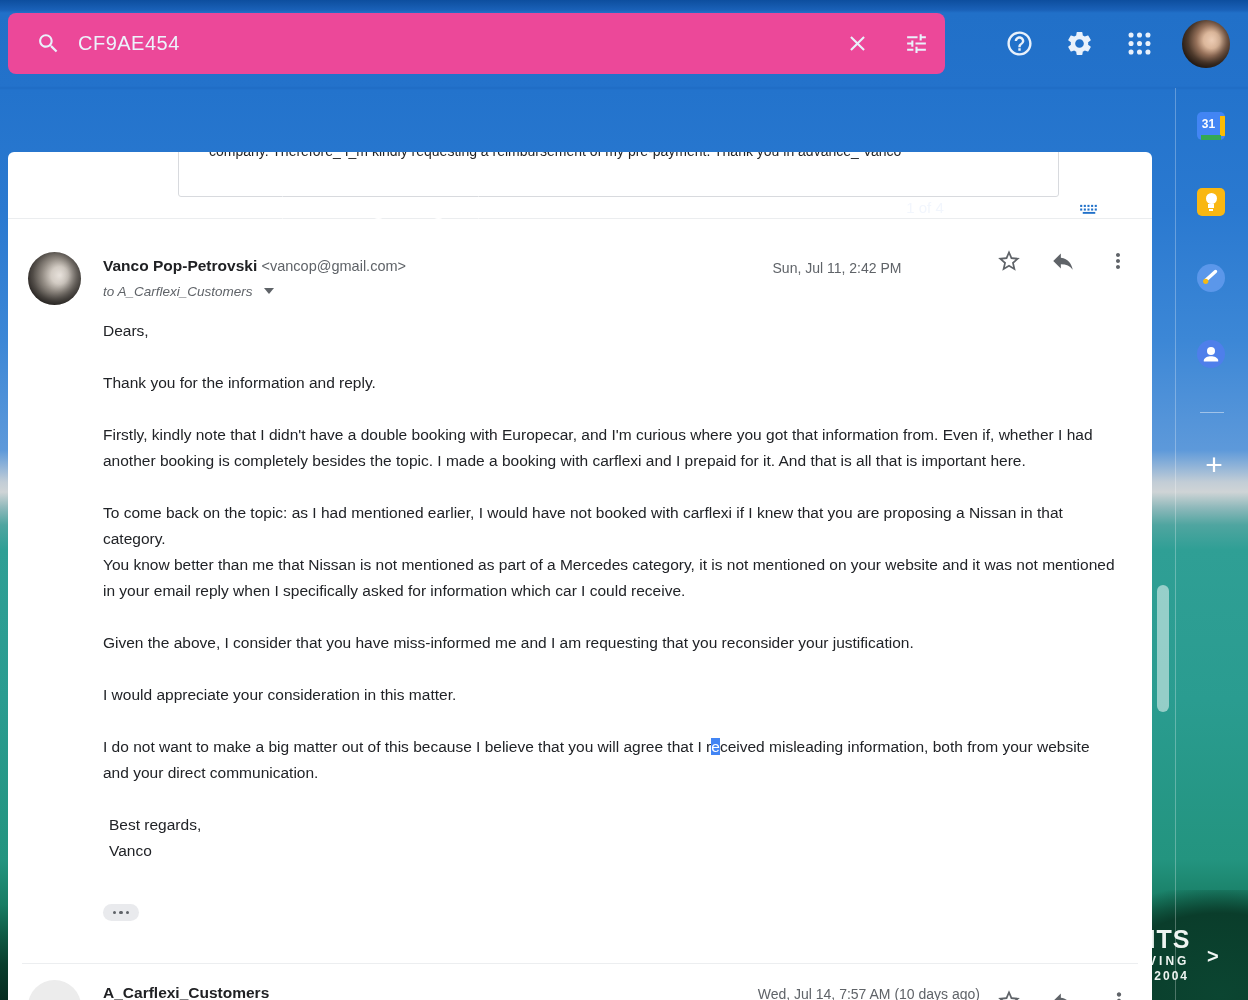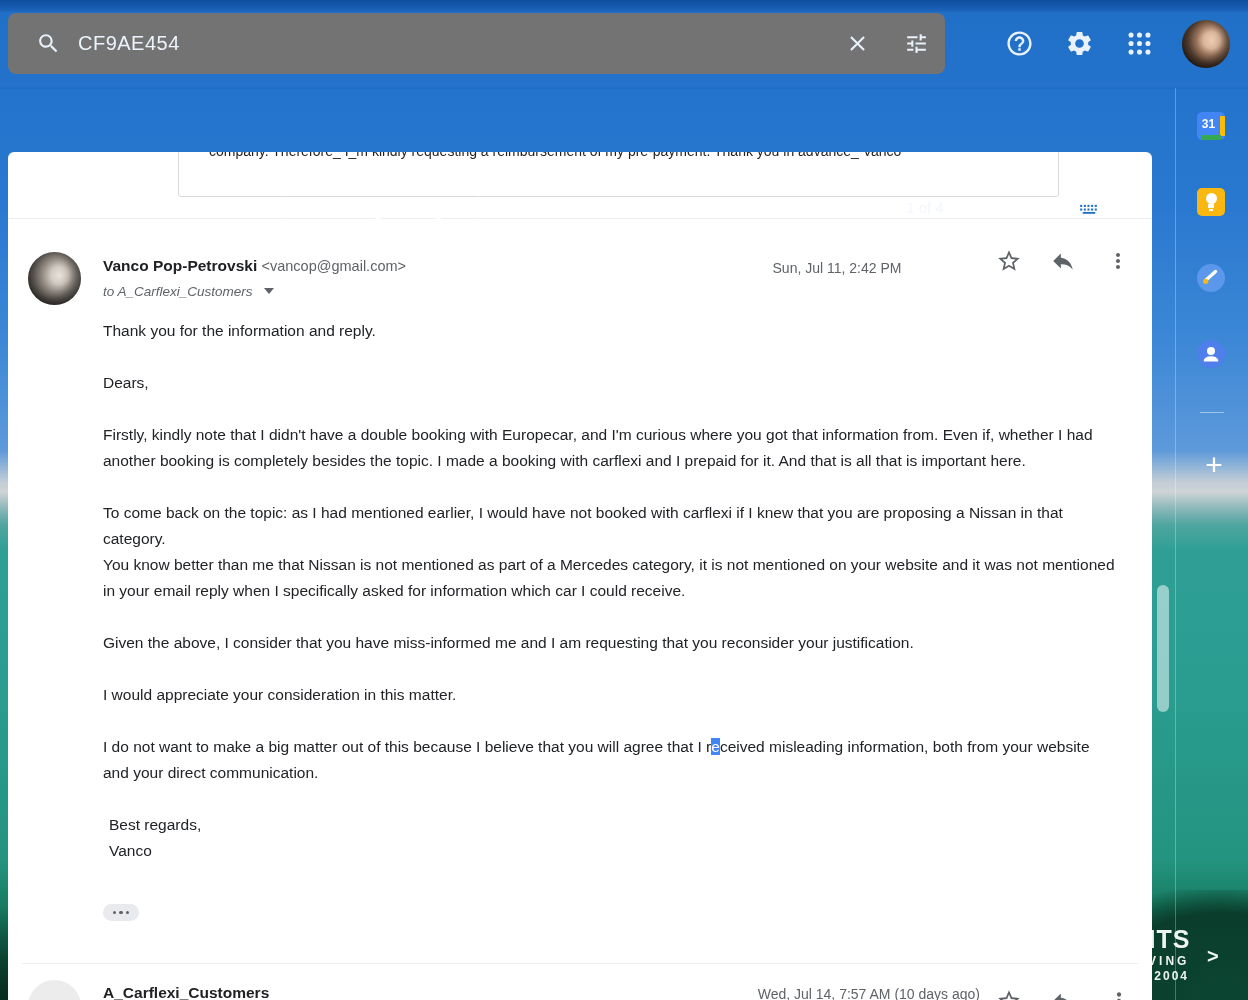--- a/index.html
+++ b/index.html
@@ -23,21 +23,21 @@
   .wp-line3 { font-size:12px; font-weight:bold; letter-spacing:2px; line-height:15px; }
   .wp-chevron { position:absolute; left:1207px; top:945px; color:#f2f7f4; font-size:20px; font-weight:bold; z-index:1; }
 
   
   .scrollbar-thumb { position:absolute; left:1157px; top:585px; width:12px; height:127px;
     background:rgba(255,255,255,.5); border-radius:6px; z-index:1; }
 
   
   .topbar { position:absolute; left:0; top:0; width:1248px; height:88px; z-index:3; }
   .searchbox { position:absolute; left:8px; top:13px; width:937px; height:61px;
-    background:#737373; border-radius:8px; }
+    background:#ec4899; border-radius:8px; }
   .searchbox svg.mag { position:absolute; left:28px; top:18px; width:25px; height:25px; fill:#e9f1fb; }
   .search-input { position:absolute; left:70px; top:0; width:640px; height:61px; border:none; outline:none;
     background:transparent; color:#ecf3fc; font-size:20px; font-family:"Liberation Sans",sans-serif; letter-spacing:.5px; }
   .sb-btn { position:absolute; top:18px; width:25px; height:25px; fill:#e9f1fb; cursor:pointer; }
   .hdr-btn { position:absolute; top:29px; width:29px; height:29px; fill:#e9f1fb; cursor:pointer; z-index:3; }
   .avatar-top { position:absolute; left:1182px; top:20px; width:48px; height:48px; border-radius:50%; z-index:3;
     background:radial-gradient(circle at 62% 42%, #ecccb4 0%, #dcb79b 20%, #96715a 38%, #4e3a2c 58%, #201711 80%);
     box-shadow:inset -6px -4px 10px rgba(0,0,0,.35); cursor:pointer; }
 
   
@@ -233,22 +233,22 @@
       <path d="M22 9.24l-7.19-.62L12 2 9.19 8.63 2 9.24l5.46 4.73L5.82 21 12 17.27 18.18 21l-1.63-7.03L22 9.24zM12 15.4l-3.76 2.27 1-4.28-3.32-2.88 4.38-.38L12 6.1l1.71 4.04 4.38.38-3.32 2.88 1 4.28L12 15.4z"></path>
     </svg>
   <svg class="hicon" style="left:1042px" viewBox="0 0 24 24">
       <path d="M10 9V5l-7 7 7 7v-4.1c5 0 8.5 1.6 11 5.1-1-5-4-10-11-11z"></path>
     </svg>
   <svg class="hicon" style="left:1098px;width:24px;height:24px;top:97px" viewBox="0 0 24 24">
       <path d="M12 8c1.1 0 2-.9 2-2s-.9-2-2-2-2 .9-2 2 .9 2 2 2zm0 2c-1.1 0-2 .9-2 2s.9 2 2 2 2-.9 2-2-.9-2-2-2zm0 6c-1.1 0-2 .9-2 2s.9 2 2 2 2-.9 2-2-.9-2-2-2z"></path>
     </svg>
 
   <div class="body-text">
+    <p>Dears,</p>
     <p>Thank you for the information and reply.</p>
-    <p>Dears,</p>
     <p>Firstly, kindly note that I didn't have a double booking with Europecar, and I'm curious where you got that information from. Even if, whether I had another booking is completely besides the topic. I made a booking with carflexi and I prepaid for it. And that is all that is important here.</p>
     <p>To come back on the topic: as I had mentioned earlier, I would have not booked with carflexi if I knew that you are proposing a Nissan in that category.
 You know better than me that Nissan is not mentioned as part of a Mercedes category, it is not mentioned on your website and it was not mentioned in your email reply when I specifically asked for information which car I could receive.</p>
     <p>Given the above, I consider that you have miss-informed me and I am requesting that you reconsider your justification.</p>
     <p>I would appreciate your consideration in this matter.</p>
     <p><span>I do not want to make a big matter out of this because I believe that you will agree that I r</span><span class="sel">e</span><span>ceived misleading information, both from your website and your direct communication.</span></p>
     <div class="sig">Best regards,</div>
     <div class="sig">Vanco</div>
   </div>
 

